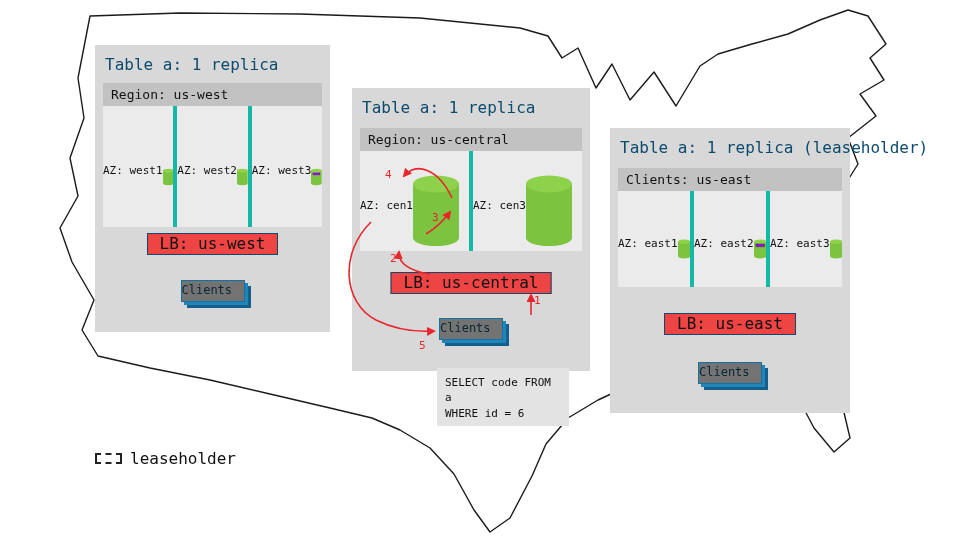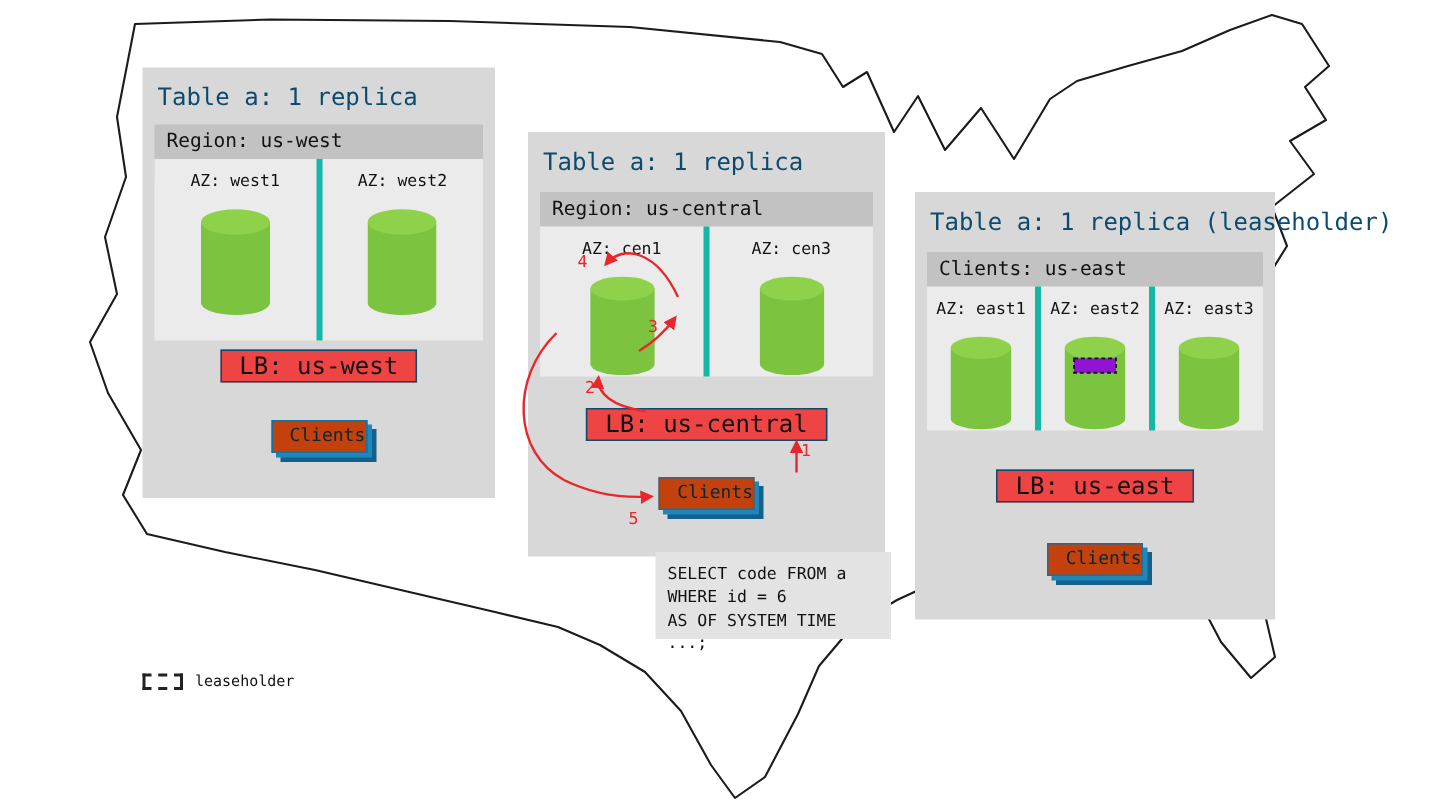--- a/index.html
+++ b/index.html
@@ -19,38 +19,38 @@
   .panel-west .lb-box{top:188px}
   .panel-west .clients{top:235px}
   .panel-central .region-bar{top:40px}
   .panel-central .az-area{top:63px;height:100px}
   .panel-central .lb-box{top:184px}
   .panel-central .clients{top:230px}
   .panel-east .region-bar{top:40px}
   .panel-east .az-area{top:63px;height:96px}
   .panel-east .lb-box{top:185px}
   .panel-east .clients{top:234px}
-  .az{flex:1;display:flex;flex-direction:column;align-items:center;padding-top:8px;min-width:0}
+  .az{flex:1;display:flex;align-items:center;padding-top:8px;min-width:0}
   .az + .az{border-left:4px solid #14b8a6}
   .az-label{font-size:11px;white-space:nowrap}
   .cyl{margin-top:12px;display:block}
   .lb-box{position:absolute;left:50%;transform:translateX(-50%);background:#ef4444;
     border:1px solid #0c4a6e;font-size:16px;line-height:18px;padding:1px 12px;white-space:nowrap}
   .clients{position:absolute;left:50%;transform:translateX(-50%);width:64px;height:22px;
-    background:#c2410c;border:1px solid #1272a4;color:#0a2533;font-size:12px;text-align:right;
+    background:#737373;border:1px solid #1272a4;color:#0a2533;font-size:12px;text-align:left;
     line-height:19px;box-shadow:3px 3px 0 #1e86bb,6px 6px 0 #14608b;cursor:pointer}
-  .sql-box{position:absolute;left:437px;top:368px;width:157px;height:58px;background:#e3e3e3;
+  .sql-box{position:absolute;left:437px;top:368px;width:132px;height:58px;background:#e3e3e3;
     padding:7px 8px;font-size:11px;line-height:1.4;z-index:2}
   .arrows{position:absolute;left:0;top:0;z-index:4;pointer-events:none}
   .flow-num{position:absolute;z-index:5;color:#e8262c;font-size:11px;pointer-events:none}
   .fn1{left:534px;top:294px}.fn2{left:390px;top:252px}.fn3{left:432px;top:211px}
   .fn4{left:385px;top:168px}.fn5{left:419px;top:339px}
   .legend{position:absolute;left:95px;top:449px;display:flex;align-items:center;z-index:2}
   .legend-swatch{width:27px;height:11px;background:#fff;border:2px dashed #222;margin-right:8px}
-  .legend-label{font-size:10px}
+  .legend-label{font-size:16px}
 </style>
 </head>
 <body>
 
 <svg class="map" width="960" height="540" viewBox="0 0 960 540">
   <path d="M 90,16 L 180,13 L 300,14 L 420,18 L 520,28
            L 548,36 L 562,58 L 578,48 L 596,88 L 612,64 L 630,100 L 654,72 L 676,106 L 700,66 L 718,54
            L 752,44 L 788,34 L 820,20 L 848,10 L 868,16 L 886,44
            L 870,58 L 884,80 L 860,94 L 876,116
            L 848,138 L 858,164 L 838,196 L 848,232
@@ -71,20 +71,28 @@
       <svg class="cyl" width="46" height="72" viewBox="0 0 46 72">
         <path d="M0 9 L0 63 A23 8 0 0 0 46 63 L46 9" fill="#7cc33f"></path>
         <ellipse cx="23" cy="9" rx="23" ry="8.5" fill="#8ed24b"></ellipse>
       </svg>
     </div>
     <div class="az">
       <div class="az-label">AZ: west2</div>
       <svg class="cyl" width="46" height="72" viewBox="0 0 46 72">
         <path d="M0 9 L0 63 A23 8 0 0 0 46 63 L46 9" fill="#7cc33f"></path>
         <ellipse cx="23" cy="9" rx="23" ry="8.5" fill="#8ed24b"></ellipse>
+      </svg>
+    </div>
+    <div class="az">
+      <div class="az-label">AZ: west3</div>
+      <svg class="cyl" width="46" height="72" viewBox="0 0 46 72">
+        <path d="M0 9 L0 63 A23 8 0 0 0 46 63 L46 9" fill="#7cc33f"></path>
+        <ellipse cx="23" cy="9" rx="23" ry="8.5" fill="#8ed24b"></ellipse>
+        <rect x="7" y="17" width="32" height="11" fill="#9013d6"></rect>
       </svg>
     </div>
   </div>
   <div class="lb-box">LB: us-west</div>
   <div class="clients">Clients</div>
 </div>
 
 <div class="panel panel-central">
   <div class="panel-title">Table a: 1 replica</div>
   <div class="region-bar">Region: us-central</div>
@@ -135,21 +143,20 @@
       </svg>
     </div>
   </div>
   <div class="lb-box">LB: us-east</div>
   <div class="clients">Clients</div>
 </div>
 
 <div class="sql-box">
   <div>SELECT code FROM a</div>
   <div>WHERE id = 6</div>
-  <div>AS OF SYSTEM TIME ...;</div>
 </div>
 
 <svg class="arrows" width="960" height="540" viewBox="0 0 960 540">
   <defs>
     <marker id="arrh" markerUnits="userSpaceOnUse" markerWidth="9" markerHeight="9" refX="7" refY="4.5" orient="auto">
       <path d="M0,0 L9,4.5 L0,9 Z" fill="#e8262c"></path>
     </marker>
   </defs>
   <path d="M531,315 L531,295" fill="none" stroke="#e8262c" stroke-width="1.6" marker-end="url(#arrh)"></path>
   <path d="M430,274 C 408,271 398,262 399,252" fill="none" stroke="#e8262c" stroke-width="1.6" marker-end="url(#arrh)"></path>

